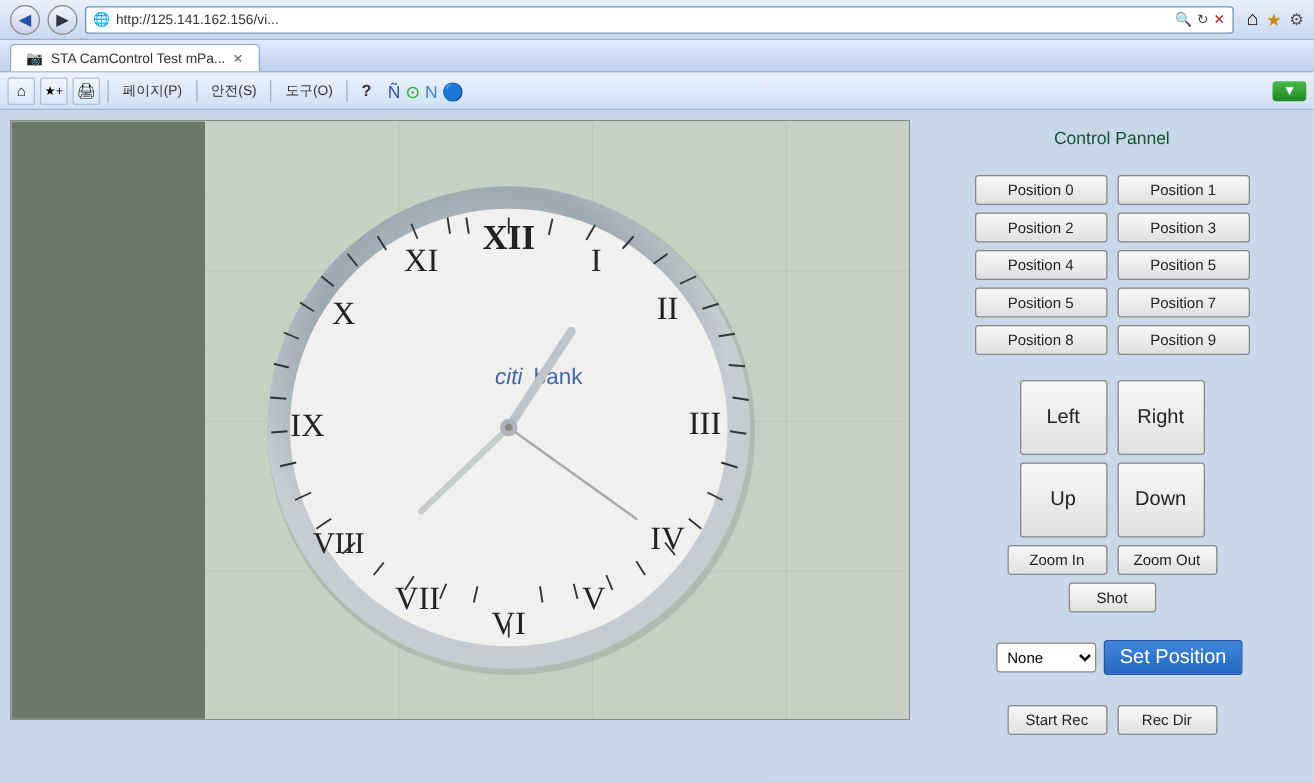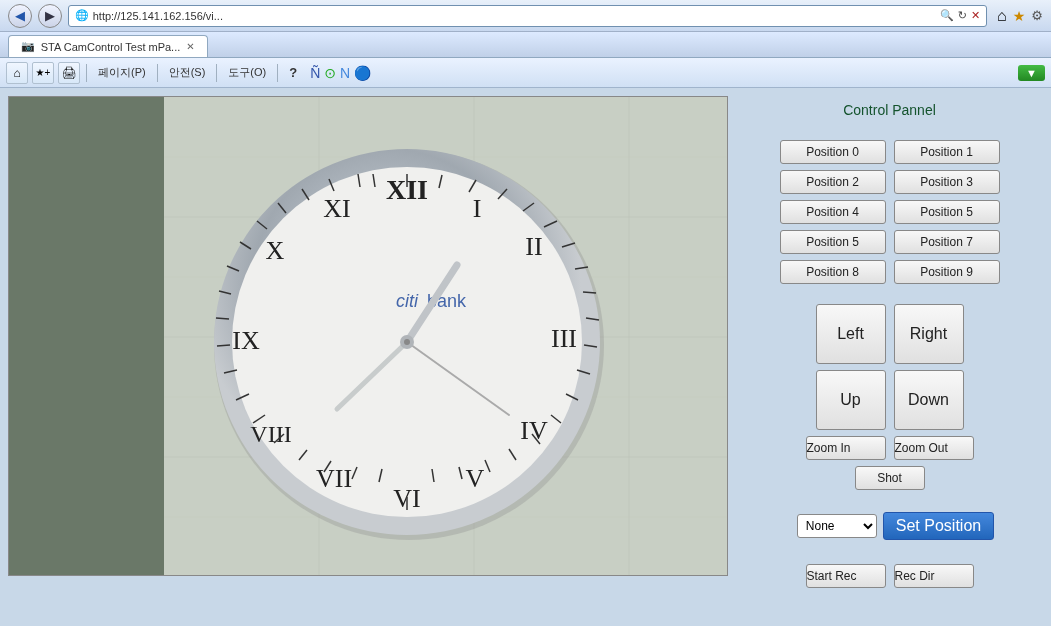--- a/index.html
+++ b/index.html
@@ -167,21 +167,21 @@
       cursor: pointer;
       font-size: 16px;
       color: #222;
     }
     .ctrl-btn-wide {
       background: linear-gradient(to bottom, #f8f8f8, #e0e0e0);
       border: 1px solid #888;
       border-radius: 3px;
       padding: 4px 0;
       width: 80px;
-      text-align: left;
+      text-align: center;
       cursor: pointer;
       font-size: 12px;
       color: #222;
     }
     .set-position-btn {
       background: linear-gradient(to bottom, #4488dd, #2266bb);
       border: 1px solid #2255aa;
       border-radius: 3px;
       padding: 4px 12px;
       color: white;

